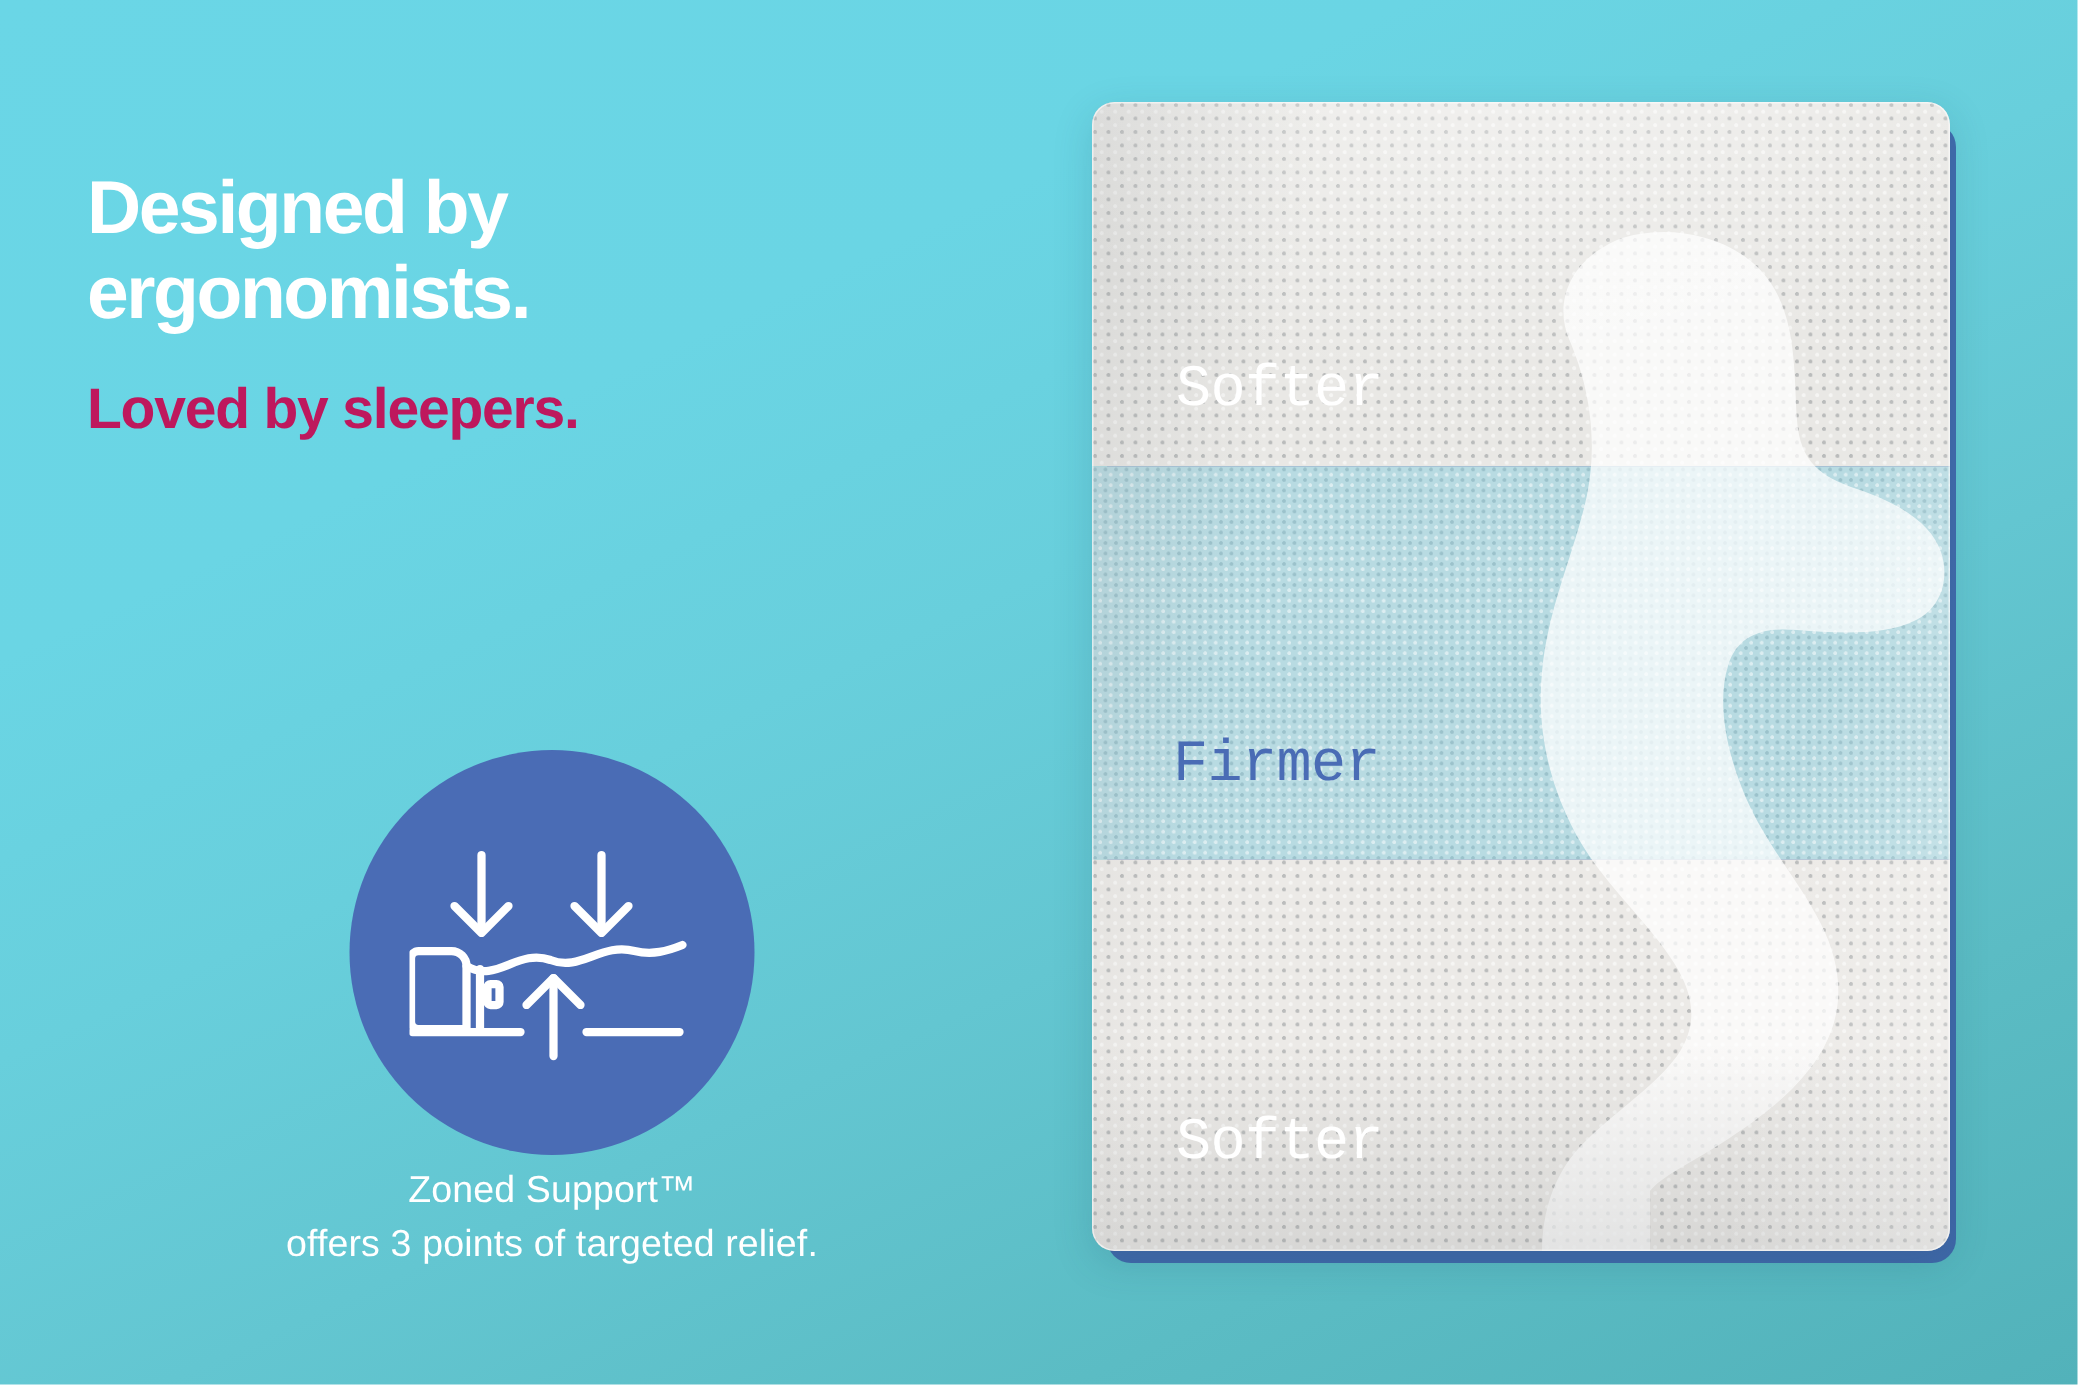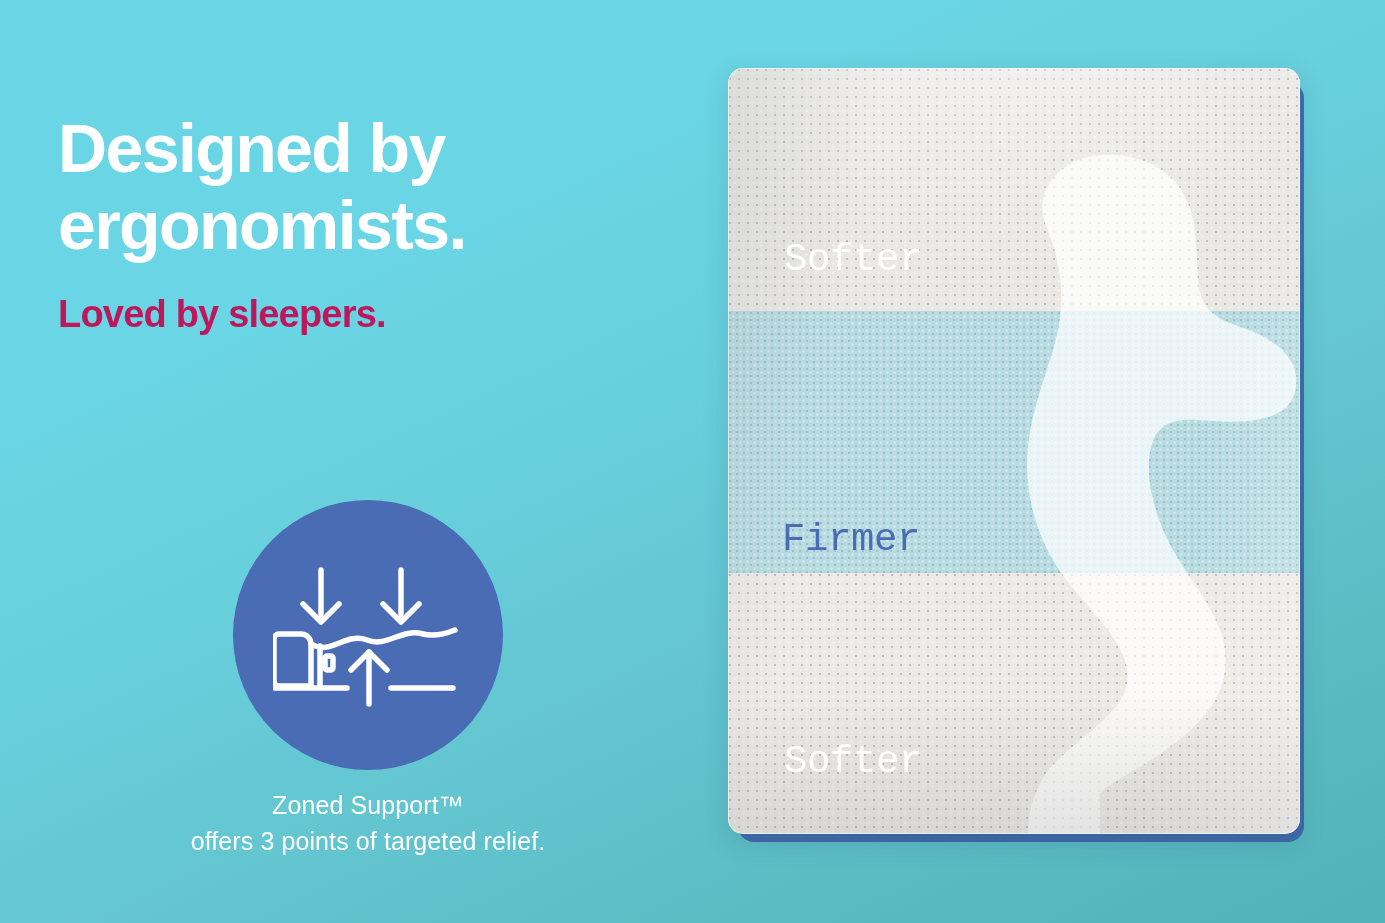--- a/index.html
+++ b/index.html
@@ -19,21 +19,21 @@
   }
 
   
   .copy-col {
     position:absolute;
     left:58px; top:110px;
     width:620px;
   }
   .headline {
     color:#ffffff;
-    font-size:68px;
+    font-size:50px;
     font-weight:bold;
     line-height:1.13;
     letter-spacing:-1.6px;
     white-space:pre-line;
   }
   .subhead {
     color:#be185d;
     font-size:38px;
     font-weight:700;
     line-height:1.2;
@@ -54,21 +54,21 @@
     width:270px; height:270px;
     border-radius:50%;
     background:#4a6cb5;
     display:flex;
     align-items:center;
     justify-content:center;
     position:relative;
   }
   .badge-circle svg { display:block; }
   .badge-caption {
-    margin-top:18px;
+    margin-top:6px;
     text-align:center;
     color:#ffffff;
     font-size:25px;
     line-height:1.42;
     font-weight:400;
     letter-spacing:0.1px;
     white-space:pre-line;
   }
 
   
@@ -144,21 +144,21 @@
 
   
   .zone-label {
     position:absolute;
     font-size:39px;
     font-weight:500;
     letter-spacing:-0.4px;
     font-family:Liberation Mono, monospace;
   }
   .label-softer-top    { left:56px;  top:170px; color:#ffffff; }
-  .label-firmer        { left:54px;  top:420px; color:#4a6cb5;margin-top:30px; }
+  .label-firmer        { left:54px;  top:420px; color:#4a6cb5; }
   .label-softer-bottom { left:56px;  top:672px; color:#ffffff; }
 </style>
 </head>
 <body>
 
 <div class="copy-col">
   <h1 class="headline">Designed by
 ergonomists.</h1>
   <p class="subhead">Loved by sleepers.</p>
 </div>

